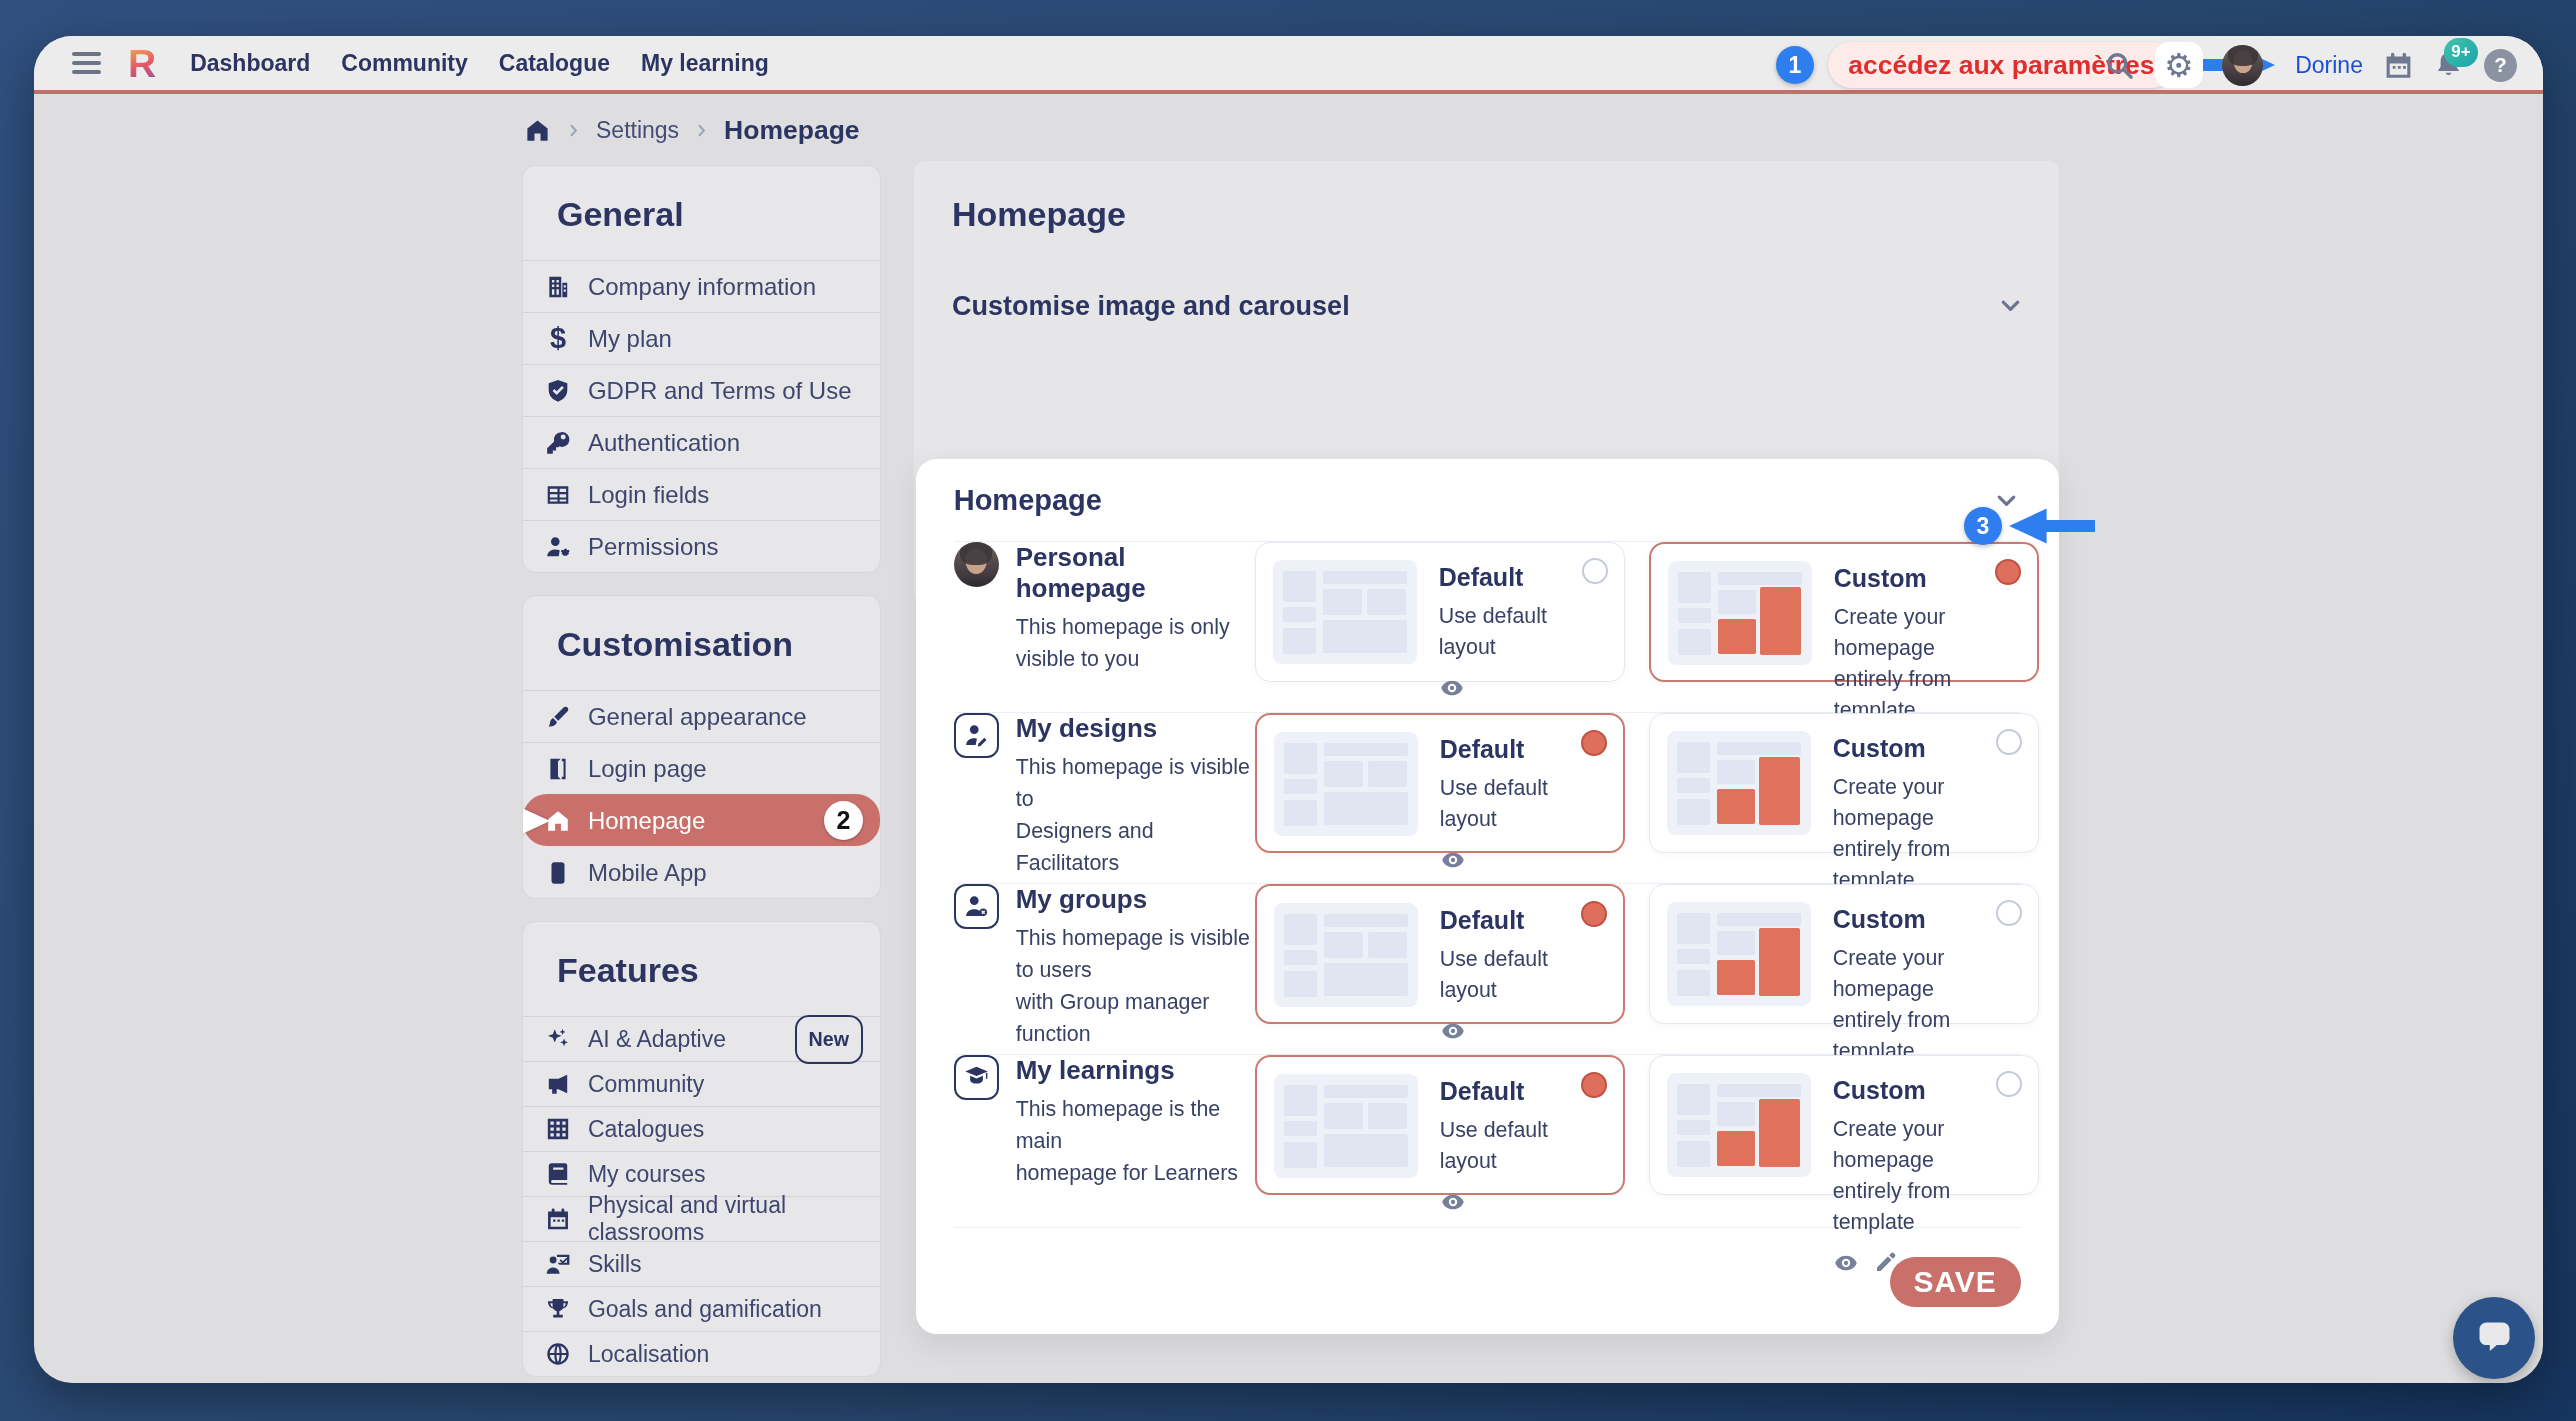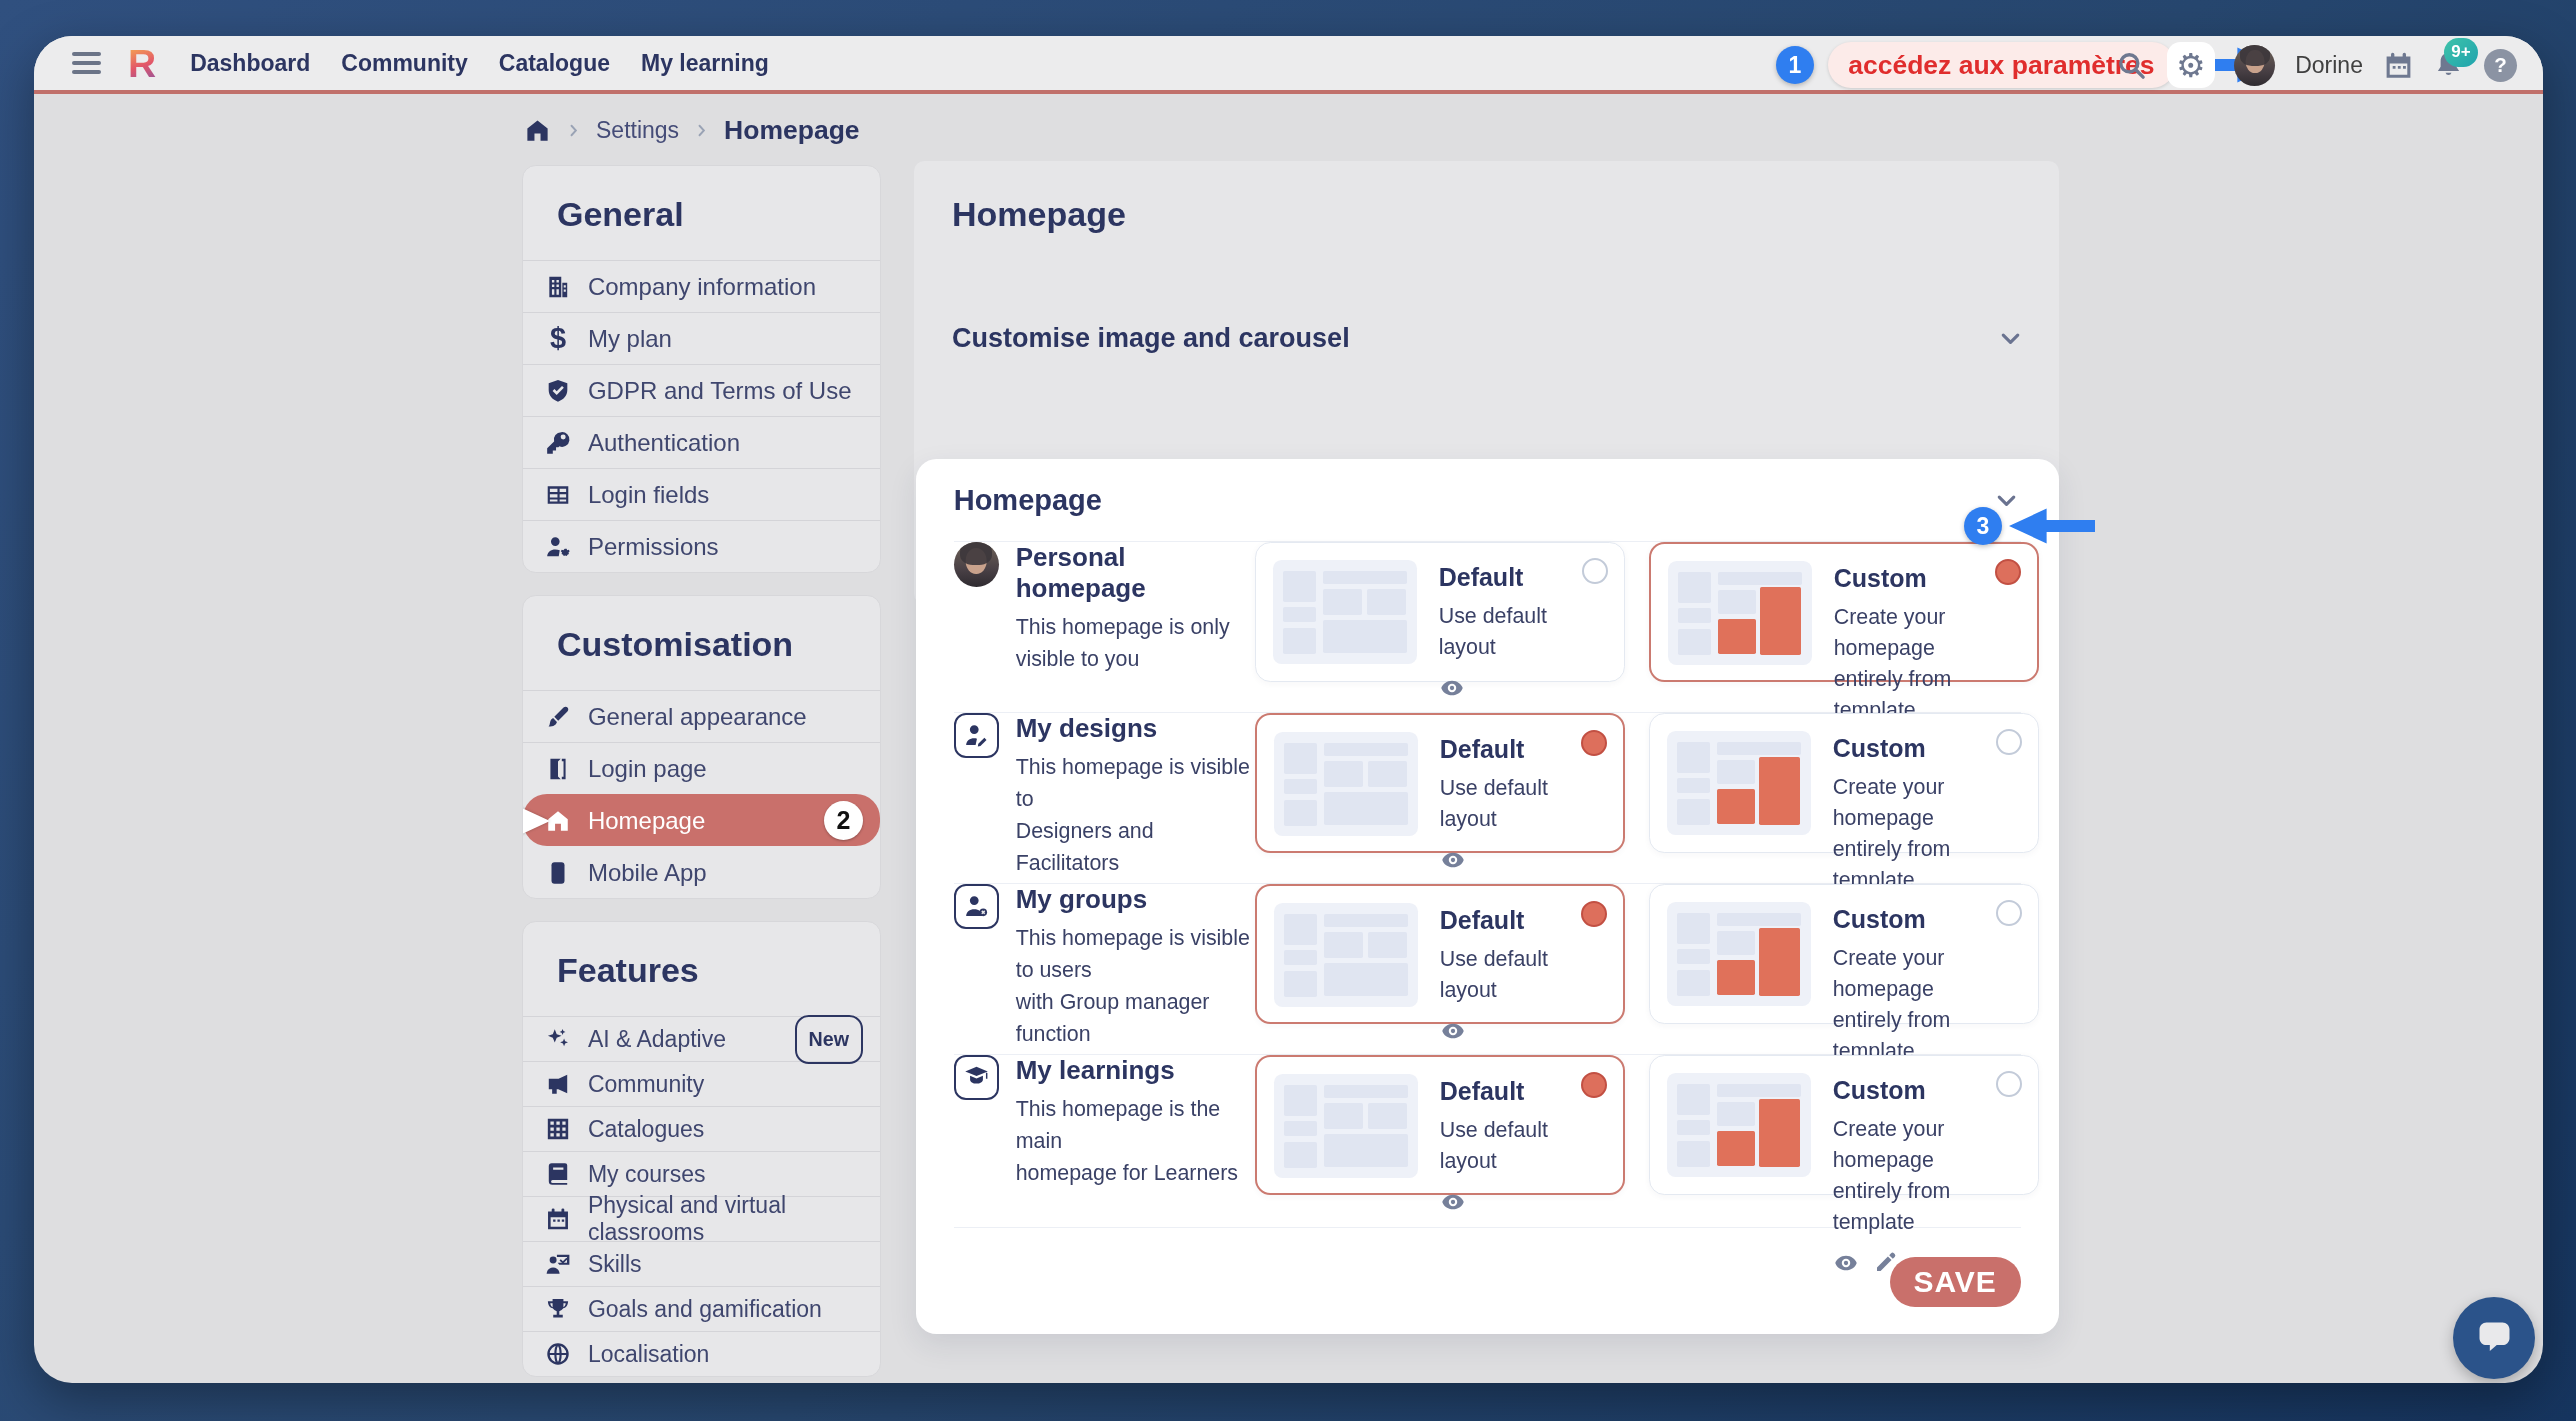--- a/index.html
+++ b/index.html
@@ -34,21 +34,21 @@
   .gearbox { width:48px; height:46px; background:#fff; border-radius:13.7px; display:flex; align-items:center; justify-content:center; }
   .glyph-gear { font-family:"DejaVu Sans", sans-serif; font-size:33px; color:#6e7890; line-height:1; }
   .avatar {
     width:41px; height:41px; border-radius:50%; position:relative; overflow:hidden;
     background:linear-gradient(180deg,#6e6257 0%,#4a4146 60%,#2f2b30 100%);
   }
   .avatar::before { content:""; position:absolute; left:50%; top:42%; transform:translate(-50%,-50%);
     width:46%; height:58%; border-radius:50%; background:#c9a28c; }
   .avatar::after { content:""; position:absolute; left:14%; top:-6%; width:72%; height:58%;
     border-radius:50% 50% 40% 40%; background:#3c363b; opacity:.9; }
-  .username { font-size:23px; color:#404040; }
+  .username { font-size:23px; color:#1d4ed8;margin-left:12px; }
   .bellwrap { position:relative; }
   .badge {
     position:absolute; top:-12px; right:-13.7px; min-width:34px; height:29px; padding:0 5.1px;
     background:linear-gradient(135deg,#3fc3a9,#1fa3ae); color:#fff; font-size:17px; font-weight:700;
     border-radius:14.5px; display:flex; align-items:center; justify-content:center;
   }
   .helpcircle { width:33px; height:33px; border-radius:50%; background:#8b93a3; color:#fff;
     font-size:20.5px; font-weight:700; display:flex; align-items:center; justify-content:center; }
   
   .anno-circle { width:38px; height:38px; border-radius:50%; background:#2f7ef0; color:#fff;
@@ -80,21 +80,21 @@
   .dollar { font-size:29px; font-weight:700; color:#2c3561; }
   .newbadge { border:2.1px solid #2c3561; color:#2c3561; border-radius:13.7px; font-size:19.7px; font-weight:700;
     padding:11px 12px; }
   .anno2 { width:39px; height:39px; border-radius:50%; background:#fff; color:#111; font-size:25px; font-weight:800;
     display:flex; align-items:center; justify-content:center; margin-left:13.7px; box-shadow:0 0.9px 2.6px rgba(0,0,0,.3); }
   .arrow2 { position:absolute; left:-55px; top:50%; transform:translateY(-50%); }
   
   .main { position:absolute; left:880px; top:125px; width:1145px; }
   .panel { position:absolute; left:0; top:0; width:1145px; height:443px; background:#e6e6e8; border-radius:10.3px; }
   .panel h1 { font-size:34px; font-weight:700; padding:34px 0 0 38px; color:#2c3561; }
-  .collapsible { display:flex; align-items:center; padding:0 34px 0 38px; margin-top:89px; }
+  .collapsible { display:flex; align-items:flex-start; padding:0 34px 0 38px; margin-top:57px; }
   .collapsible .ctitle { font-size:27px; font-weight:700; color:#2c3561; flex:1; }
   .chev { color:#6a7390; }
   .card {
     position:absolute; left:1.7px; top:298px; width:1143px; height:875px; background:#fff; border-radius:20.5px;
     box-shadow:0 10.3px 29px rgba(40,50,80,.10); padding:0 38px;
   }
   .card-head { position:relative; height:82px; display:flex; align-items:center; }
   .card-head .htitle { font-size:29px; font-weight:700; color:#2c3561; flex:1; }
   .anno3 { position:absolute; top:48px; right:-74px; display:flex; align-items:center; gap:6.8px; z-index:5; }
   .hp-row { display:flex; height:171px; border-top:0.9px solid #eceff5; }

